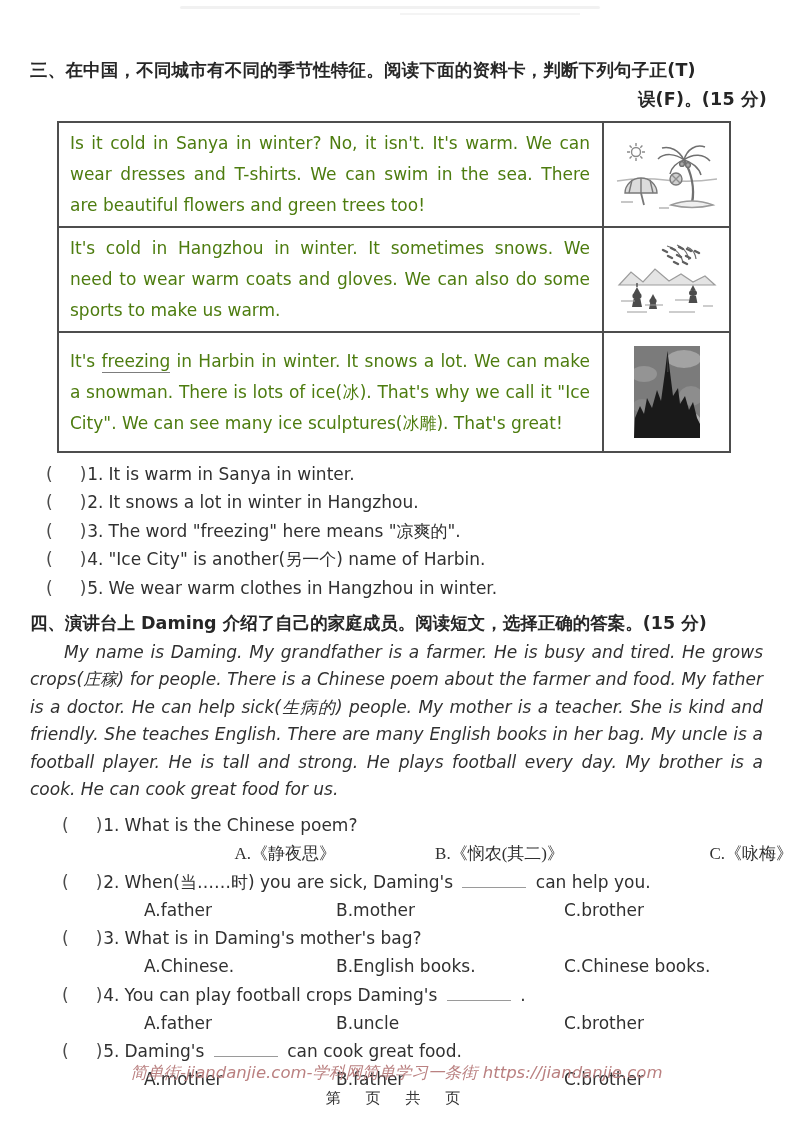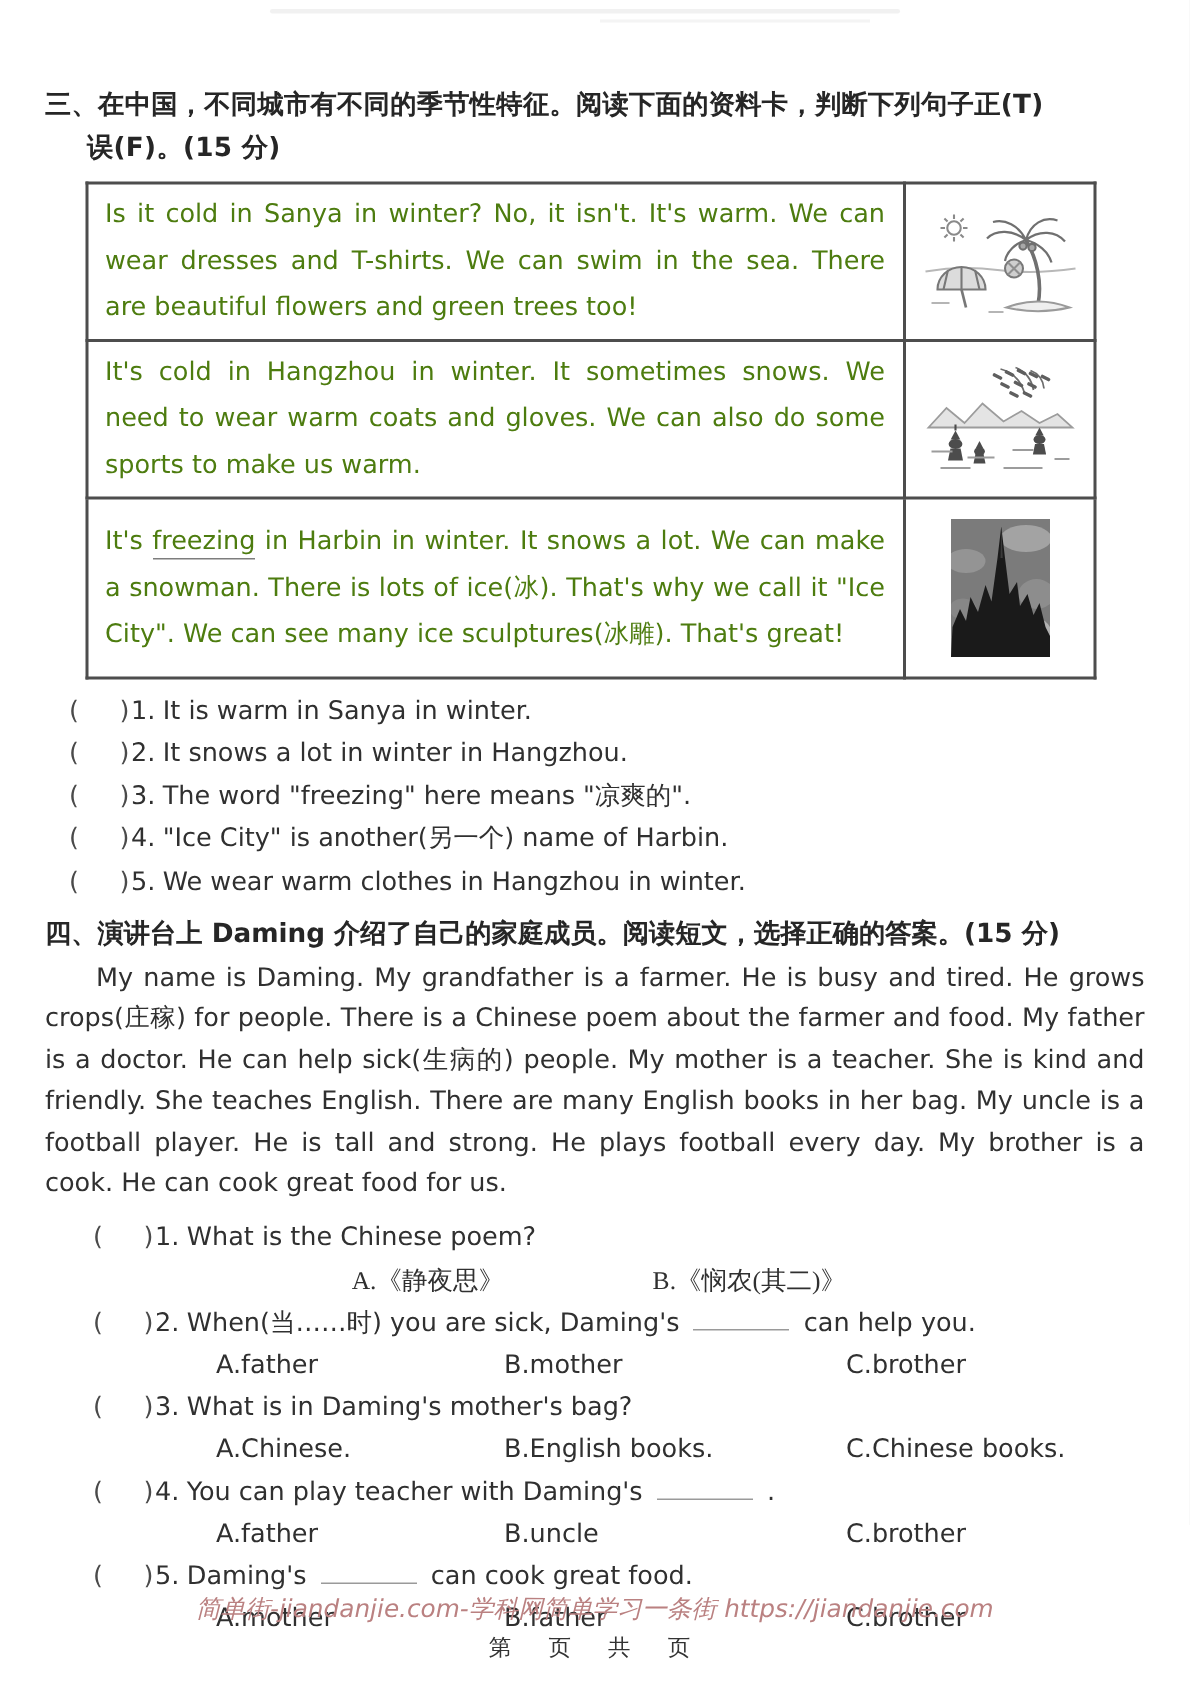--- a/index.html
+++ b/index.html
@@ -14,21 +14,21 @@
   }
   .scan-artifact2 {
     position:absolute; top:13px; left:400px; width:180px; height:2px;
     background:rgba(120,120,120,0.08);
   }
 
   .s-heading {
     margin:56px 26px 0 30px; font-size:17.5px; line-height:29px;
     font-weight:600; color:#262626; letter-spacing:0.2px;
   }
-  .s-heading .indent { padding-left:28px; }
+  .s-heading .indent { padding-left:28px;text-align:right; }
 
   table.cards {
     margin:7px 0 0 57px; border-collapse:collapse; width:674px;
     border:2px solid #4d4d4d;
   }
   table.cards td { border:2px solid #4d4d4d; vertical-align:middle; }
   td.card-text {
     width:545px; padding:5px 12px 5px 11px; font-size:17px;
     line-height:31px; text-align:justify; color:#4d7c0f;
   }
@@ -40,21 +40,21 @@
   .tf-item { font-size:17px; line-height:28.4px; color:#303030; }
 
   .ans-paren { display:inline-block; color:#4a4a4a; }
   .paren-gap { display:inline-block; width:27px; }
   .q-num { margin:0 5px 0 1px; }
 
   .s4-heading { margin:7px 26px 0 30px; font-size:17.5px; line-height:29px; font-weight:600; color:#262626; }
 
   .passage {
     margin:1px 30px 0 30px; font-size:17px; line-height:27.4px;
-    text-align:justify; text-indent:34px; color:#303030;
+    text-align:justify; text-indent:34px; color:#303030;font-style:italic;
   }
 
   .questions { margin:8px 0 0 62px; }
   .q-line { font-size:17px; line-height:28.2px; color:#303030; }
   .q-options {
     display:grid; grid-template-columns:192px 228px auto;
     margin-left:82px; font-size:17px; line-height:28.2px; color:#303030;
   }
   .q-options.serif { font-family:"Liberation Serif","DejaVu Serif",serif;text-align:right; }
   .blank {
@@ -166,37 +166,38 @@
 
   <div class="s4-heading">四、演讲台上 Daming 介绍了自己的家庭成员。阅读短文，选择正确的答案。(15 分)</div>
   <div class="passage">My name is Daming. My grandfather is a farmer. He is busy and tired. He grows crops(庄稼) for people. There is a Chinese poem about the farmer and food. My father is a doctor. He can help sick(生病的) people. My mother is a teacher. She is kind and friendly. She teaches English. There are many English books in her bag. My uncle is a football player. He is tall and strong. He plays football every day. My brother is a cook. He can cook great food for us.</div>
 
   <div class="questions">
 
     <div class="q-line"><span class="ans-paren"><span>(</span><span class="paren-gap"></span><span>)</span></span><span class="q-num">1.</span><span>What is the Chinese poem?</span></div>
     <div class="q-options serif">
       <span>A.《静夜思》</span>
       <span>B.《悯农(其二)》</span>
+      <span>C.《咏梅》</span>
     </div>
 
     <div class="q-line"><span class="ans-paren"><span>(</span><span class="paren-gap"></span><span>)</span></span><span class="q-num">2.</span><span>When(当……时) you are sick, Daming's</span> <span class="blank"></span> <span>can help you.</span></div>
     <div class="q-options">
       <span>A.father</span>
       <span>B.mother</span>
       <span>C.brother</span>
     </div>
 
     <div class="q-line"><span class="ans-paren"><span>(</span><span class="paren-gap"></span><span>)</span></span><span class="q-num">3.</span><span>What is in Daming's mother's bag?</span></div>
     <div class="q-options">
       <span>A.Chinese.</span>
       <span>B.English books.</span>
       <span>C.Chinese books.</span>
     </div>
 
-    <div class="q-line"><span class="ans-paren"><span>(</span><span class="paren-gap"></span><span>)</span></span><span class="q-num">4.</span><span>You can play teacher with Daming's</span> <span class="blank"></span> <span>.</span></div>
+    <div class="q-line"><span class="ans-paren"><span>(</span><span class="paren-gap"></span><span>)</span></span><span class="q-num">4.</span><span>You can play football crops Daming's</span> <span class="blank"></span> <span>.</span></div>
     <div class="q-options">
       <span>A.father</span>
       <span>B.uncle</span>
       <span>C.brother</span>
     </div>
 
     <div class="q-line"><span class="ans-paren"><span>(</span><span class="paren-gap"></span><span>)</span></span><span class="q-num">5.</span><span>Daming's</span> <span class="blank"></span> <span>can cook great food.</span></div>
     <div class="q-options">
       <span>A.mother</span>
       <span>B.father</span>

